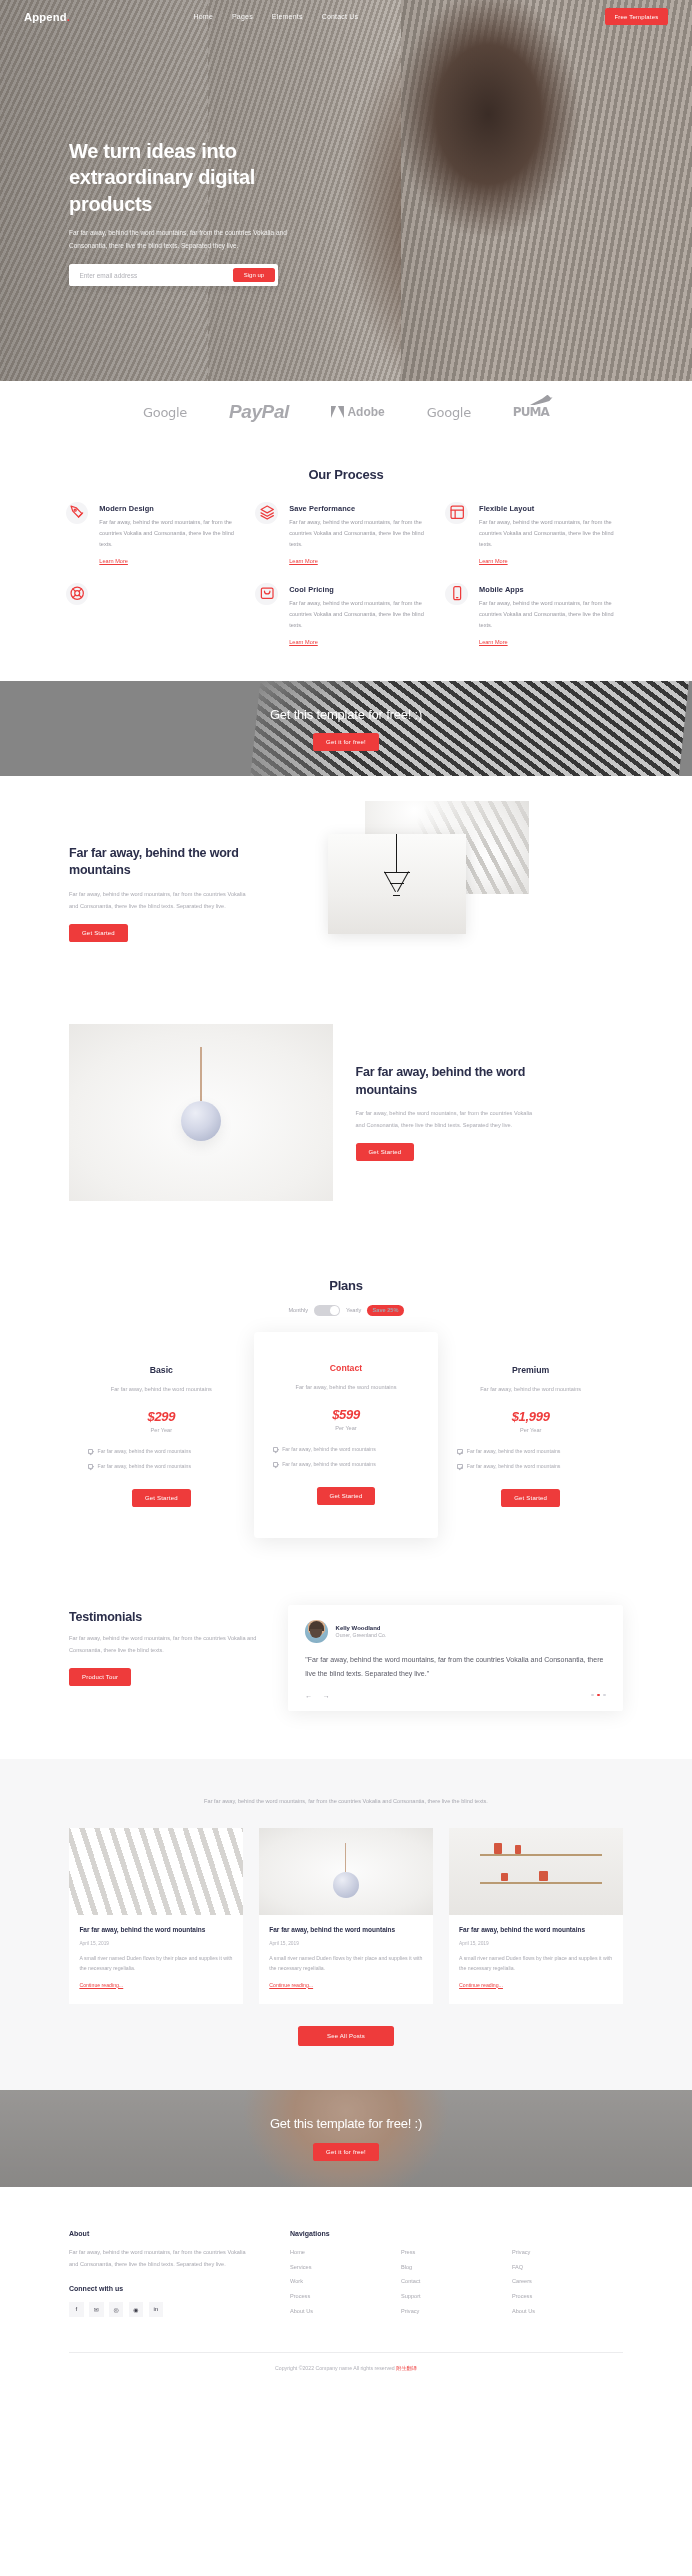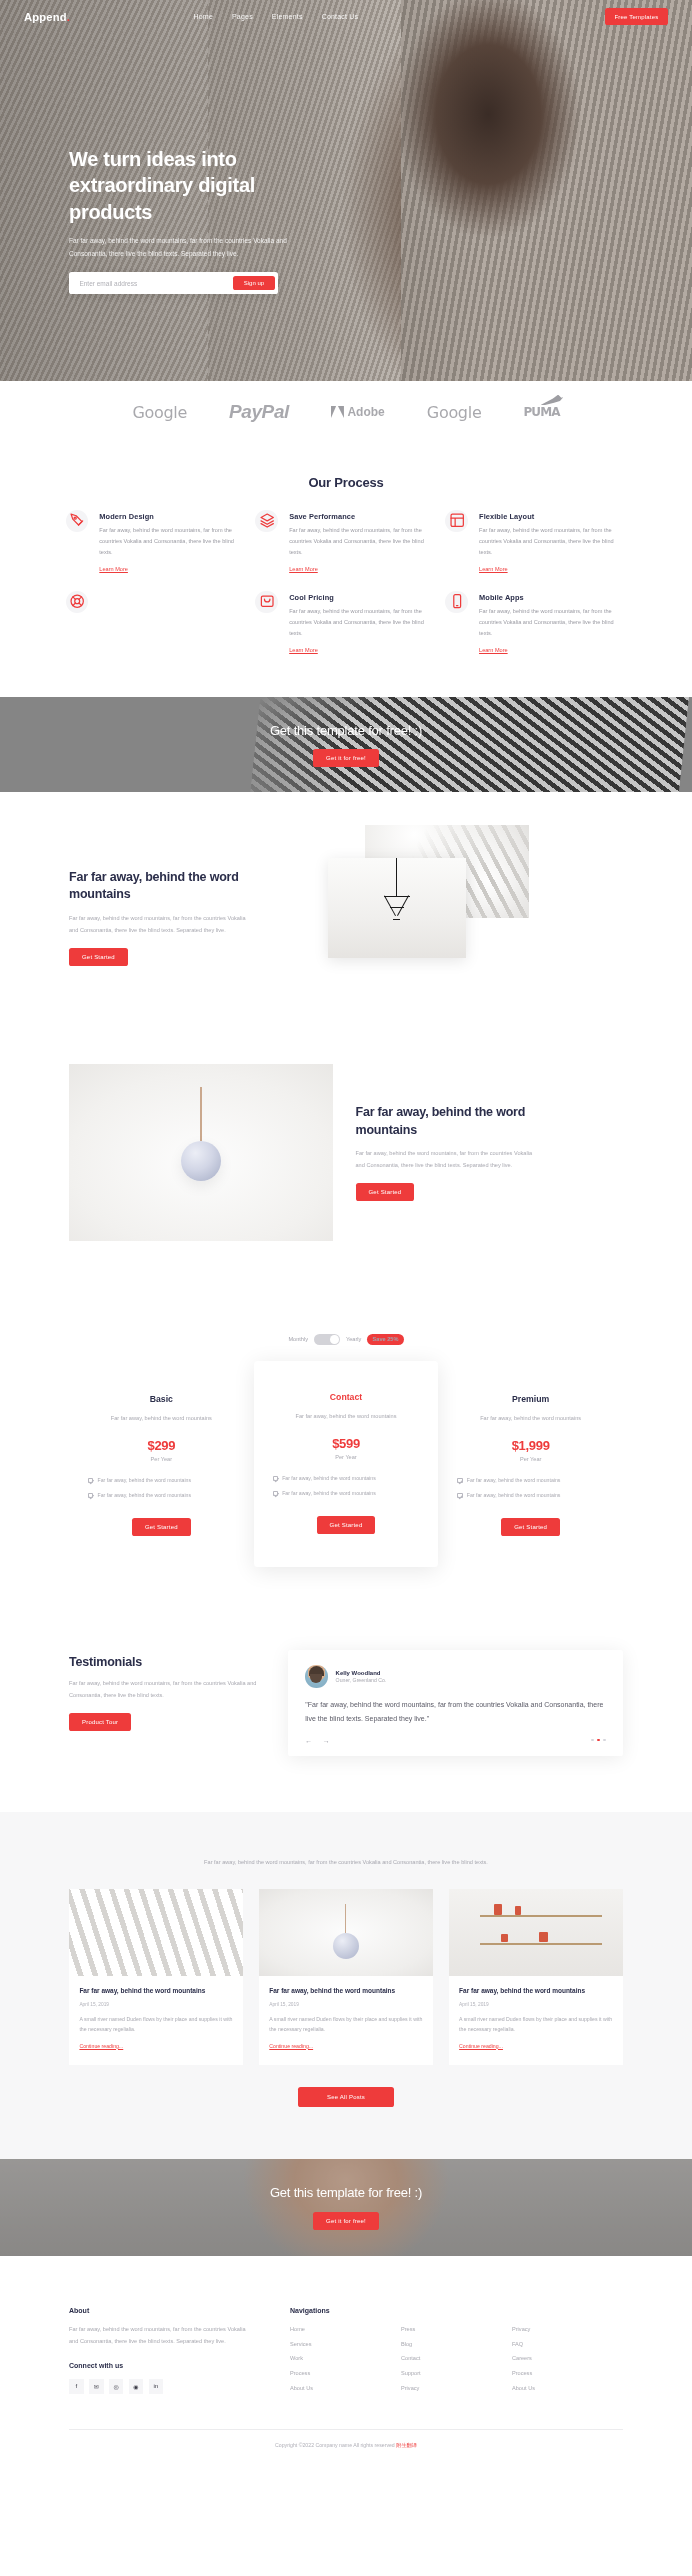--- a/index.html
+++ b/index.html
@@ -4,21 +4,21 @@
 <style>
   * { box-sizing: border-box; margin: 0; padding: 0; }
   body {
     width: 692px;
     font-family: "Liberation Sans", sans-serif;
     background: #fff;
     color: #2b2e4a;
     -webkit-font-smoothing: antialiased;
   }
   .wrap { width: 692px; position: relative; overflow: hidden; }
-  .container { width: 554px; margin: 16px auto; position: relative; }
+  .container { width: 554px; margin: 8px auto; position: relative; }
 
   
   .hero {
     position: relative;
     height: 381px;
     overflow: hidden;
     background: #b9b2ab;
   }
   .hero-bg {
     position: absolute; inset: 0;
@@ -66,21 +66,21 @@
     margin-top:12px; width:209px; height:22.5px; background:#fff; border-radius:2.6px;
     display:flex; align-items:center; padding:0 3.5px 0 10.4px;
     box-shadow:0 1.7px 8.7px rgba(0,0,0,.10);
   }
   .signup .ph { font-size:6.5px; color:#b0b0b6; flex:1; }
   .signup .sbtn { background:#ee3b3b; color:#fff; font-size:6px; border-radius:2.6px; padding:4.3px 10.4px; }
 
   
   .logos { height:62px; display:flex; align-items:center; justify-content:center; gap:42px; background:#fff; }
   .brand { color:#9a9a9f; opacity:.85; }
-  .b-google { font-size:16px; letter-spacing:-0.3px; font-family:"DejaVu Sans", sans-serif; }
+  .b-google { font-size:13px; letter-spacing:-0.3px; font-family:"DejaVu Sans", sans-serif; }
   .b-paypal { font-size:19px; font-weight:700; font-style:italic; letter-spacing:-0.4px; }
   .b-adobe { font-size:12px; font-weight:700; display:flex; align-items:center; gap:3.5px; }
   .adobe-mark { display:inline-block; width:13px; height:12px; position:relative; }
   .adobe-mark i { position:absolute; display:block; background:#8d8d92; }
   .adobe-mark i:nth-child(1){ left:0; top:0; width:5.2px; height:12px; clip-path:polygon(0 0,100% 0,0 100%); }
   .adobe-mark i:nth-child(2){ left:7px; top:0; width:6px; height:12px; clip-path:polygon(0 0,100% 0,100% 100%); }
   .b-puma { font-size:12px; font-weight:900; letter-spacing:-0.9px; font-family:"DejaVu Sans", sans-serif; position:relative; }
   .puma-cat { position:absolute; right:-3.5px; top:-10.4px; width:22.5px; height:10.4px; background:#8d8d92;
     clip-path:polygon(0 100%,55% 38%,78% 0,92% 30%,100% 26%,86% 62%,60% 78%,20% 100%); }
 
@@ -168,21 +168,21 @@
   .switch { width:26px; height:11.2px; border-radius:6px; background:#d3d3d8; position:relative; }
   .switch i { position:absolute; right:1.3px; top:1.3px; width:8.7px; height:8.7px; border-radius:50%; background:#fff; }
   .savebadge { background:#ee3b3b; color:#fff; font-size:4.8px; padding:2.6px 5.2px; border-radius:7px; font-weight:700; }
 
   .plan-grid { display:grid; grid-template-columns:repeat(3,1fr); margin-top:26px; }
   .plan { padding:22.5px 19px 21px; text-align:center; background:#fff; }
   .plan.featured { box-shadow:0 3.5px 22.5px rgba(0,0,0,.09); border-radius:3.5px; padding:31px 19px 29px; margin:-10.4px 0; z-index:2; }
   .plan h3 { font-size:8.7px; font-weight:700; }
   .plan.featured h3 { color:#ee3b3b; }
   .plan .desc { font-size:5.6px; line-height:1.9; color:#a9a9b1; margin-top:9.5px; }
-  .price { font-size:13px; font-weight:700; color:#ee3b3b; margin-top:14px; letter-spacing:-0.3px; }
+  .price { font-size:13px; font-weight:700; color:#ee3b3b; margin-top:14px; letter-spacing:-0.3px;font-style:italic; }
   .per { font-size:5.6px; color:#a9a9b1; margin-top:3.5px; }
   .feats { margin-top:14px; text-align:left; }
   .feat-li { display:flex; gap:4.3px; font-size:5.2px; line-height:1.85; color:#a9a9b1; margin-bottom:5.2px; }
   .chk { flex:none; width:5.2px; height:5.2px; border:0.9px solid #b8b8c0; border-radius:0.9px; position:relative; margin-top:1.7px; }
   .chk::after{ content:""; position:absolute; left:0.9px; top:0px; width:2.2px; height:3.5px; border:solid #b8b8c0; border-width:0 0.9px 0.9px 0; transform:rotate(42deg); }
   .plan .btn-red { margin-top:12px; }
 
   
   .testi { padding:26px 0 40px; }
   .testi-row { display:flex; gap:29px; align-items:flex-start; }
@@ -434,20 +434,21 @@
           <h2>Far far away, behind the word mountains</h2>
           <p>Far far away, behind the word mountains, far from the countries Vokalia and Consonantia, there live the blind texts. Separated they live.</p>
           <span class="btn-red">Get Started</span>
         </div>
       </div>
     </div>
   </section>
 
   <section class="plans">
     <div class="container">
+      <h2 class="sec-title">Plans</h2>
       <div class="toggle-row">
         <span>Monthly</span>
         <span class="switch">
             <i></i>
           </span>
         <span>Yearly</span>
         <span class="savebadge">Save 25%</span>
       </div>
 
       <div class="plan-grid">

